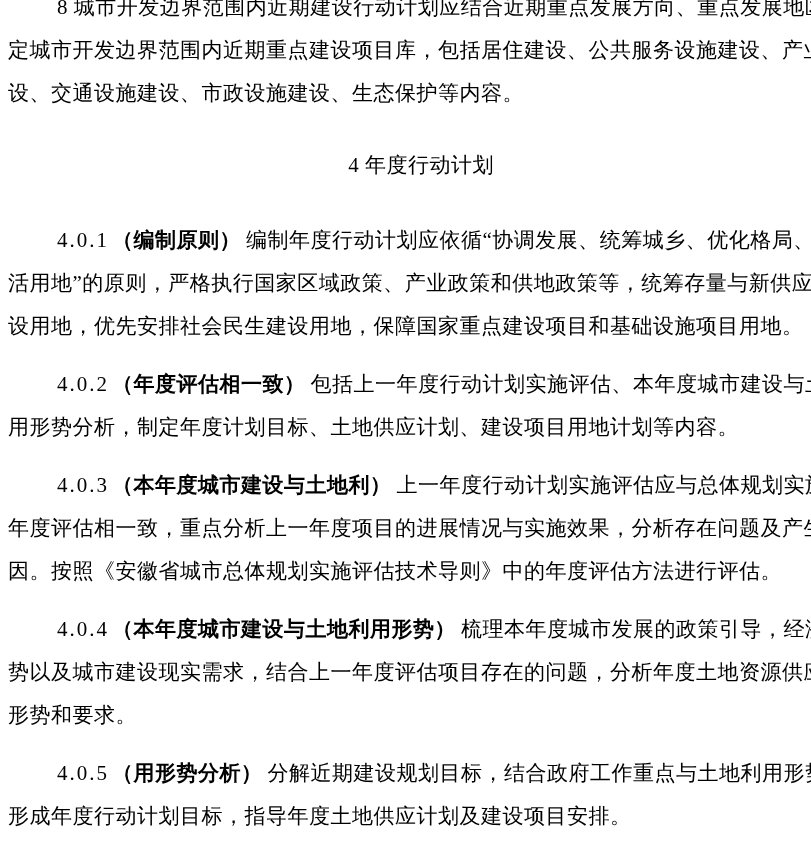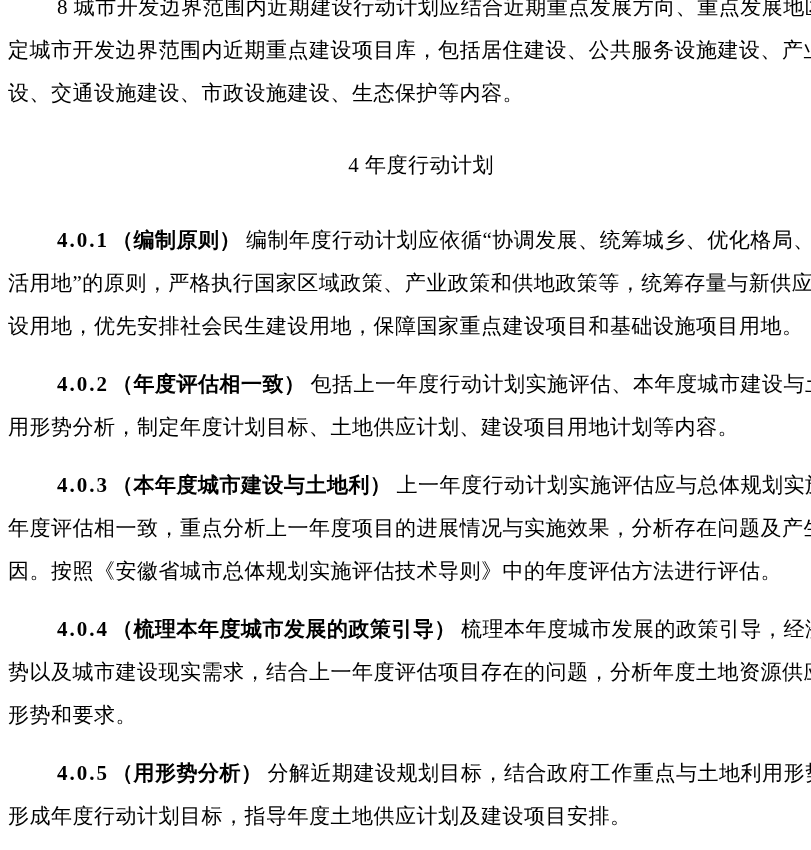--- a/index.html
+++ b/index.html
@@ -30,21 +30,21 @@
   .chapter-heading {
     margin-top: 29px;
     text-align: center;
     font-weight: normal;
     font-size: 21px;
   }
   .chapter-heading .line { text-indent: 0; }
   .section { margin-top: 15px; }
   .section.after-heading { margin-top: 32px; }
   .sec-num {
-    font-weight: bold;
+    font-weight: normal;
     letter-spacing: 2px;
     margin-right: 3px;
   }
   .sec-title {
     font-weight: bold;
     margin-right: 5px;
     text-align: right;
   }
 </style>
 </head>
@@ -80,21 +80,21 @@
   <div class="para section">
     <div class="line first-line">
       <span class="sec-num">4.0.3</span><span class="sec-title">（本年度城市建设与土地利）</span><span>上一年度行动计划实施评估应与总体规划实施</span>
     </div>
     <div class="line">年度评估相一致，重点分析上一年度项目的进展情况与实施效果，分析存在问题及产生原</div>
     <div class="line">因。按照《安徽省城市总体规划实施评估技术导则》中的年度评估方法进行评估。</div>
   </div>
 
   <div class="para section">
     <div class="line first-line">
-      <span class="sec-num">4.0.4</span><span class="sec-title">（梳理本年度城市发展的政策引导）</span><span>梳理本年度城市发展的政策引导，经济形</span>
+      <span class="sec-num">4.0.4</span><span class="sec-title">（本年度城市建设与土地利用形势）</span><span>梳理本年度城市发展的政策引导，经济形</span>
     </div>
     <div class="line">势以及城市建设现实需求，结合上一年度评估项目存在的问题，分析年度土地资源供应的</div>
     <div class="line">形势和要求。</div>
   </div>
 
   <div class="para section">
     <div class="line first-line">
       <span class="sec-num">4.0.5</span><span class="sec-title">（用形势分析）</span><span>分解近期建设规划目标，结合政府工作重点与土地利用形势，</span>
     </div>
     <div class="line">形成年度行动计划目标，指导年度土地供应计划及建设项目安排。</div>

